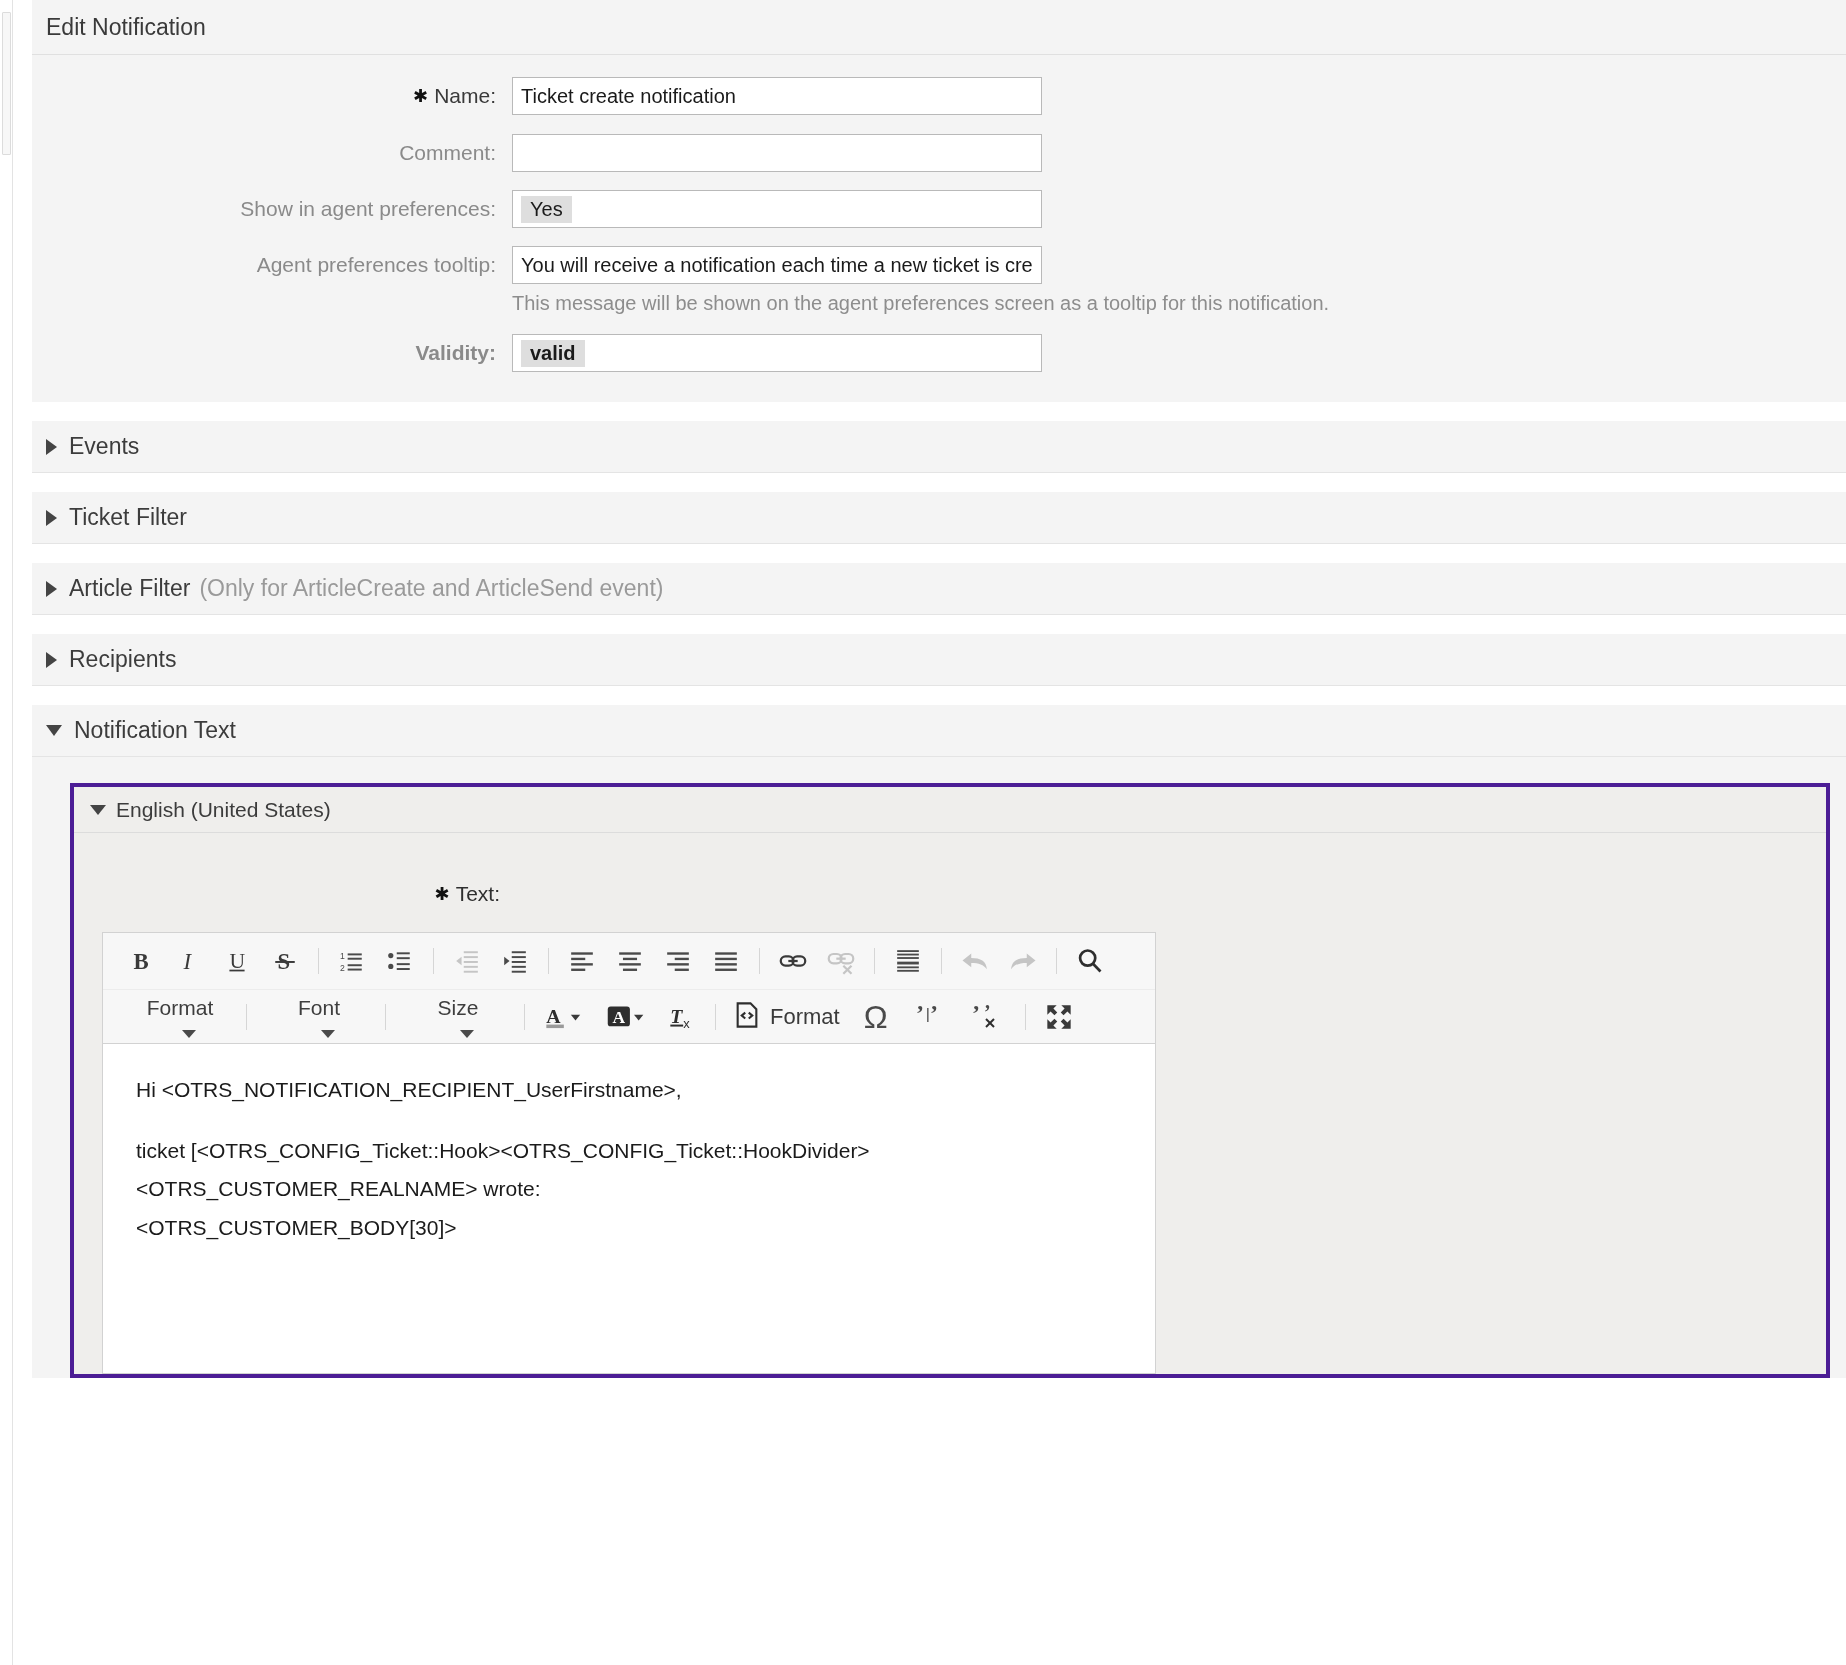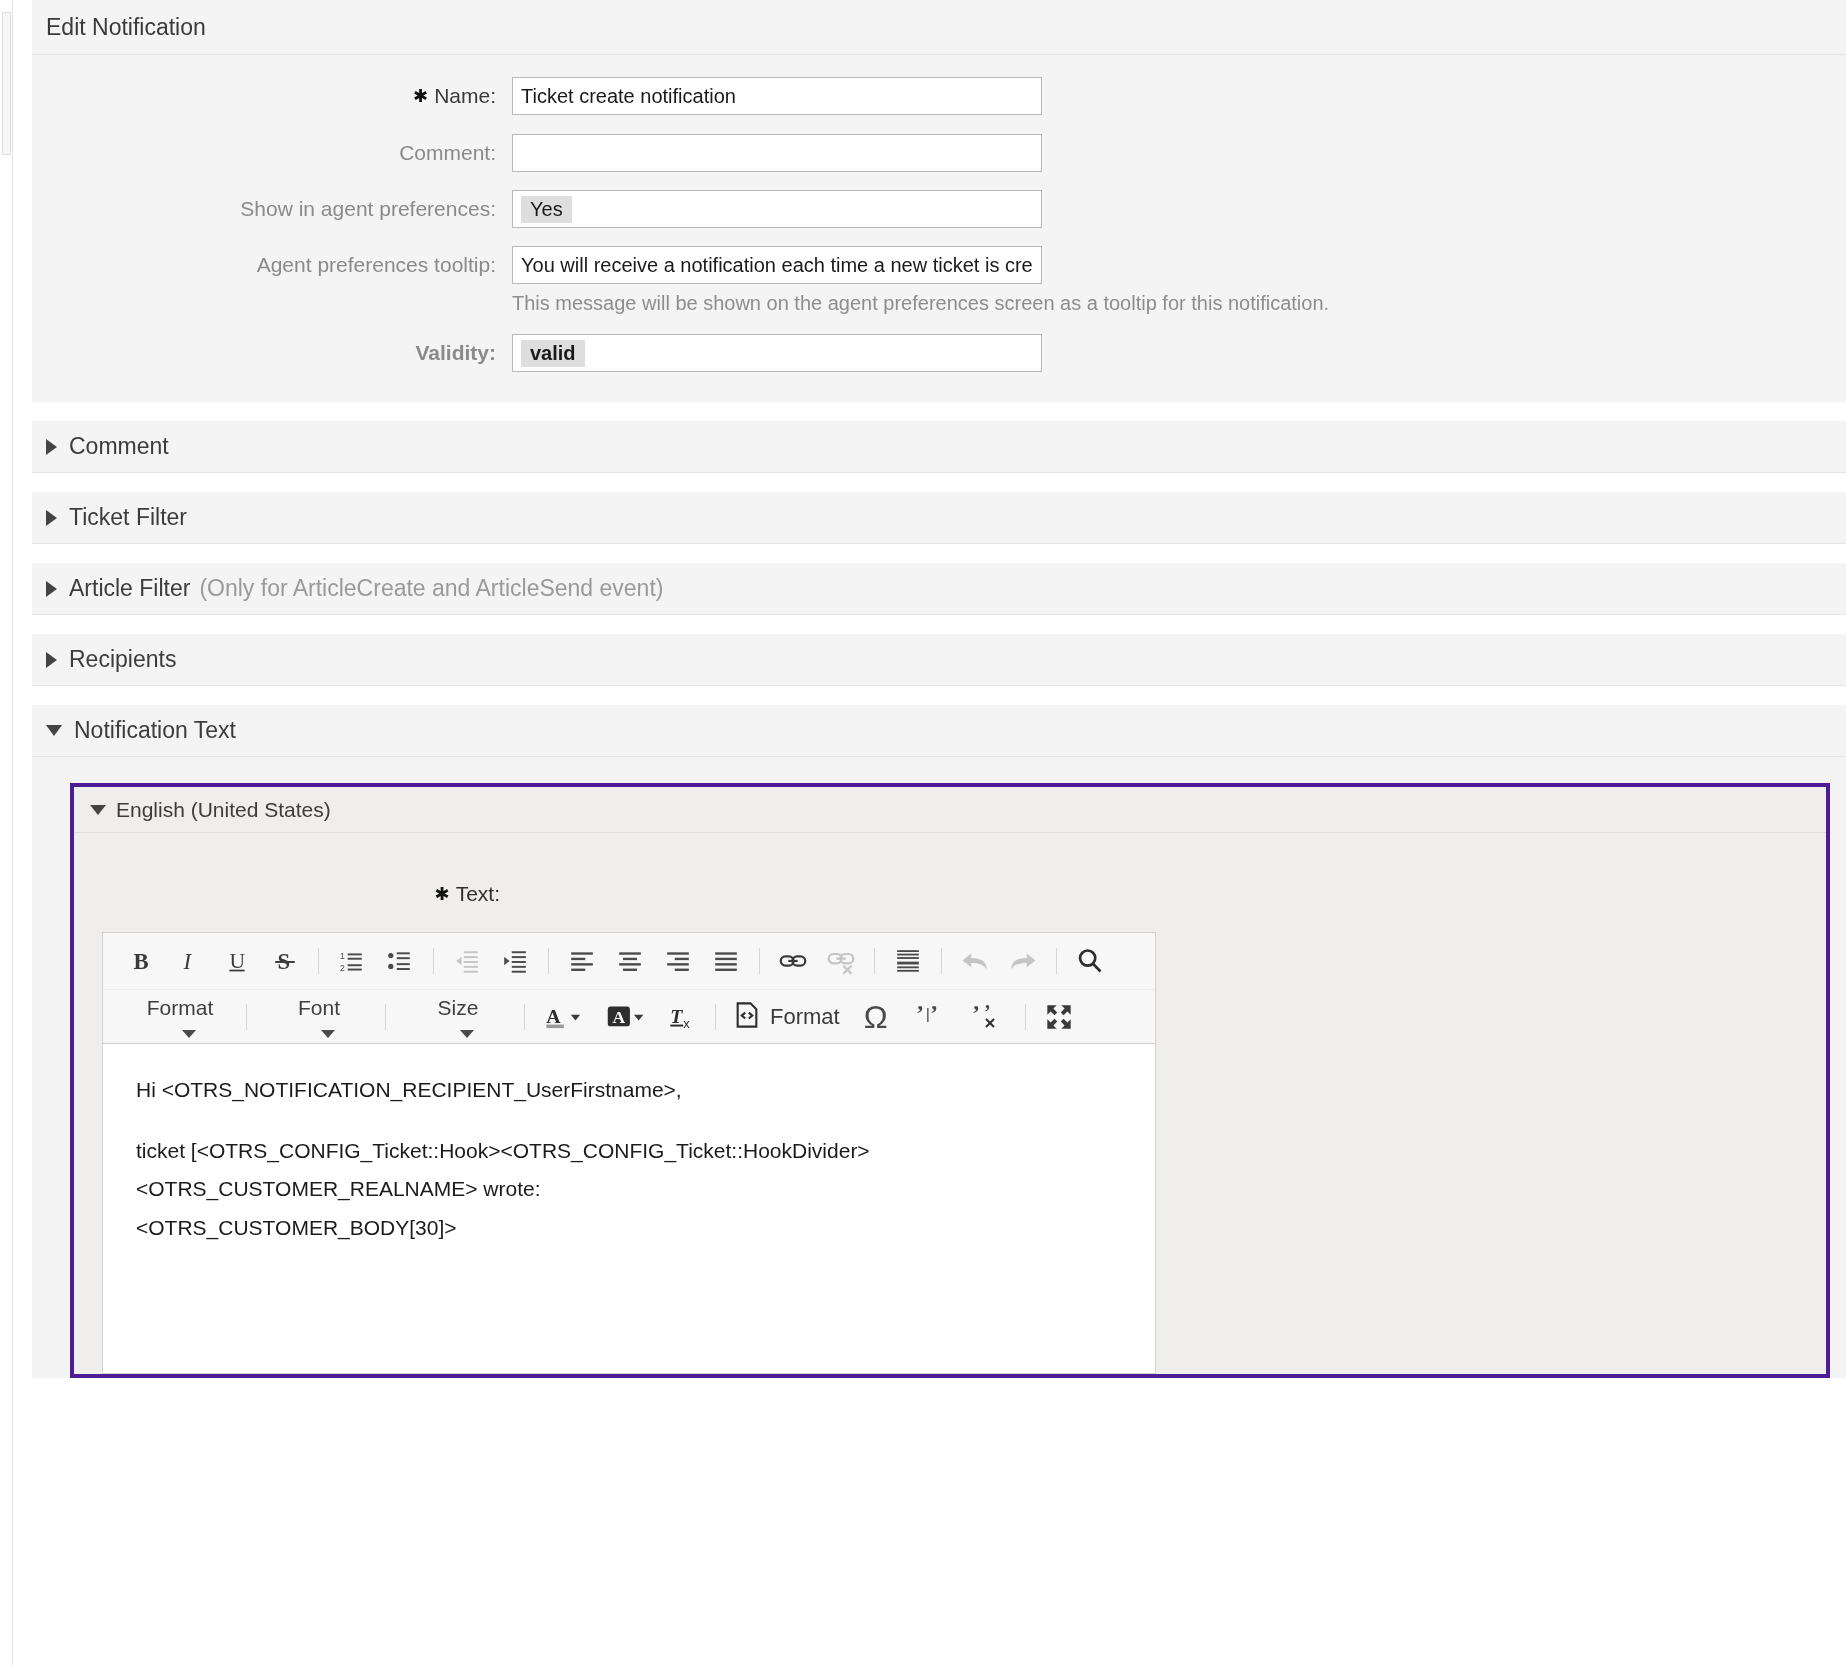--- a/index.html
+++ b/index.html
@@ -225,21 +225,21 @@
               <span class="pill">valid</span>
             </div>
           </div>
         </div>
 
       </div>
     </div>
 
     <div class="acc">
       <span class="tri"></span>
-      <span class="title">Comment</span>
+      <span class="title">Events</span>
     </div>
 
     <div class="acc">
       <span class="tri"></span>
       <span class="title">Ticket Filter</span>
     </div>
 
     <div class="acc">
       <span class="tri"></span>
       <span class="title">Article Filter</span>

